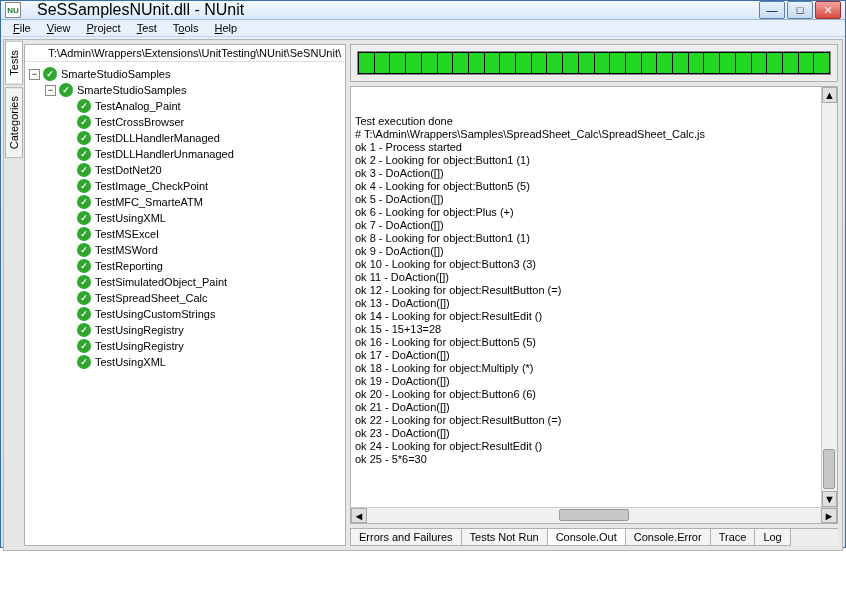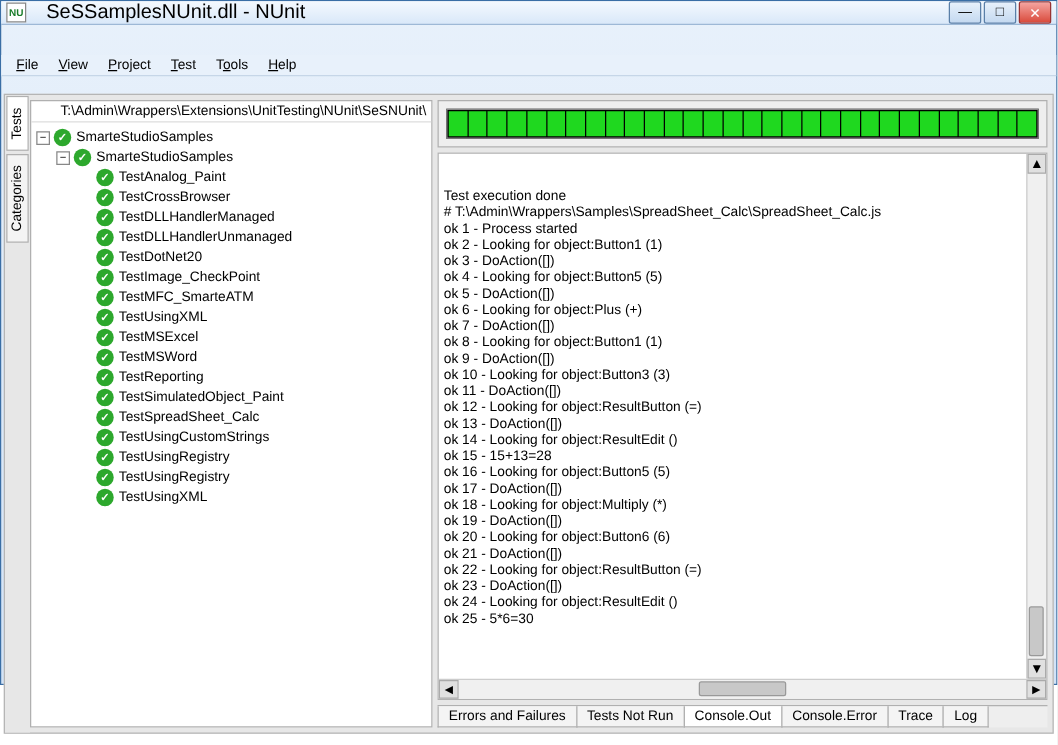--- a/index.html
+++ b/index.html
@@ -1,24 +1,24 @@
 <!DOCTYPE html>
 <html><head>
 <meta charset="utf-8">
 <style>
 * { box-sizing: border-box; margin: 0; padding: 0; font-family: Tahoma, Arial, sans-serif; font-size: 11px; }
 html, body { width: 846px; height: 596px; overflow: hidden; }
-.window { width: 846px; height: 548px; background: linear-gradient(#e8f1fb, #d2e3f7); border: 1px solid #3a6ea5; display: flex; flex-direction: column; gap: 12px; }
+.window { width: 846px; height: 548px; background: linear-gradient(#e8f1fb, #d2e3f7); border: 1px solid #3a6ea5; display: flex; flex-direction: column; }
 .titlebar { height: 28px; background: linear-gradient(#f4f9fe, #d9e8f9); display: flex; align-items: center; padding: 0 4px; border-bottom: 1px solid #9db8d6; }
 .titlebar .appicon { width: 16px; height: 16px; background: #fff; border: 1px solid #888; display: flex; align-items: center; justify-content: center; font-size: 8px; font-weight: bold; color: #1a7d2a; margin-right: 4px; }
 .titlebar .title { flex: 1; font-size: 16px; margin-left: 12px; }
 .winbtns { display: flex; gap: 2px; }
 .winbtn { width: 26px; height: 18px; border: 1px solid #5a7fa8; border-radius: 2px; background: linear-gradient(#e8f1fb,#c4d9f0); display:flex; align-items:center; justify-content:center; font-size:11px;}
 .winbtn.close { background: linear-gradient(#f5a4a0,#d94b3c); color:#fff; border-color:#933; }
-.menubar { height: 22px; background: #e8f1fb; display: flex; align-items: center; padding: 0 6px; gap: 4px; border-bottom: 1px solid #c6d6e8; margin-top: 12px; }
+.menubar { height: 22px; background: #e8f1fb; display: flex; align-items: center; padding: 0 6px; gap: 4px; border-bottom: 1px solid #c6d6e8; }
 .menubar span { padding: 2px 6px; cursor: default; }
 .menubar span u { text-decoration: underline; }
 .body { flex: 1; display: flex; background: #e7e7e7; border: 1px solid #b5b5b5; margin: 2px; }
 .sidetabs { width: 20px; background: #e7e7e7; display:flex; flex-direction:column; }
 .sidetab { writing-mode: vertical-rl; transform: rotate(180deg); padding: 8px 2px; border:1px solid #b0b0b0; background:#f4f4f4; margin:1px; font-size:11px; text-align:center;}
 .sidetab.active { background:#fff; }
 .leftpane { width: 322px; background:#fff; border:1px solid #b0b0b0; margin:4px 2px 4px 0; display:flex; flex-direction:column; }
 .leftpath { padding: 2px 4px; border-bottom:1px solid #ddd; white-space:nowrap; overflow:hidden;text-align:right; }
 .tree { flex:1; overflow:auto; padding:4px; }
 .treenode { display:flex; align-items:center; height:16px; white-space:nowrap; }

